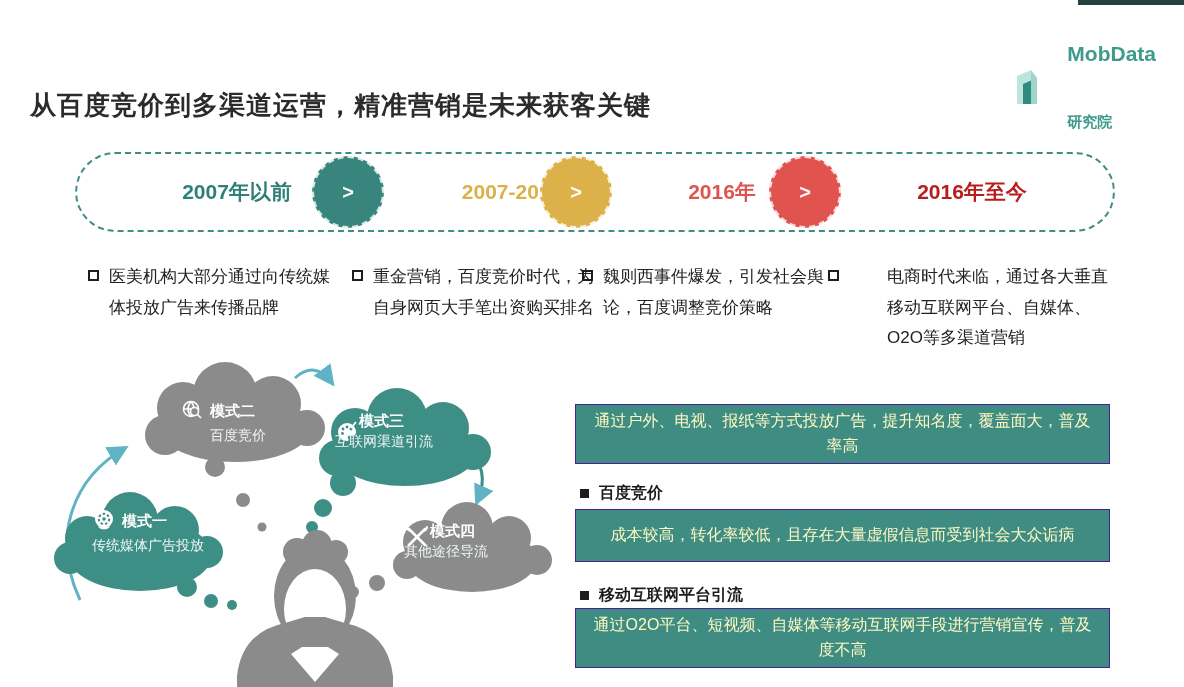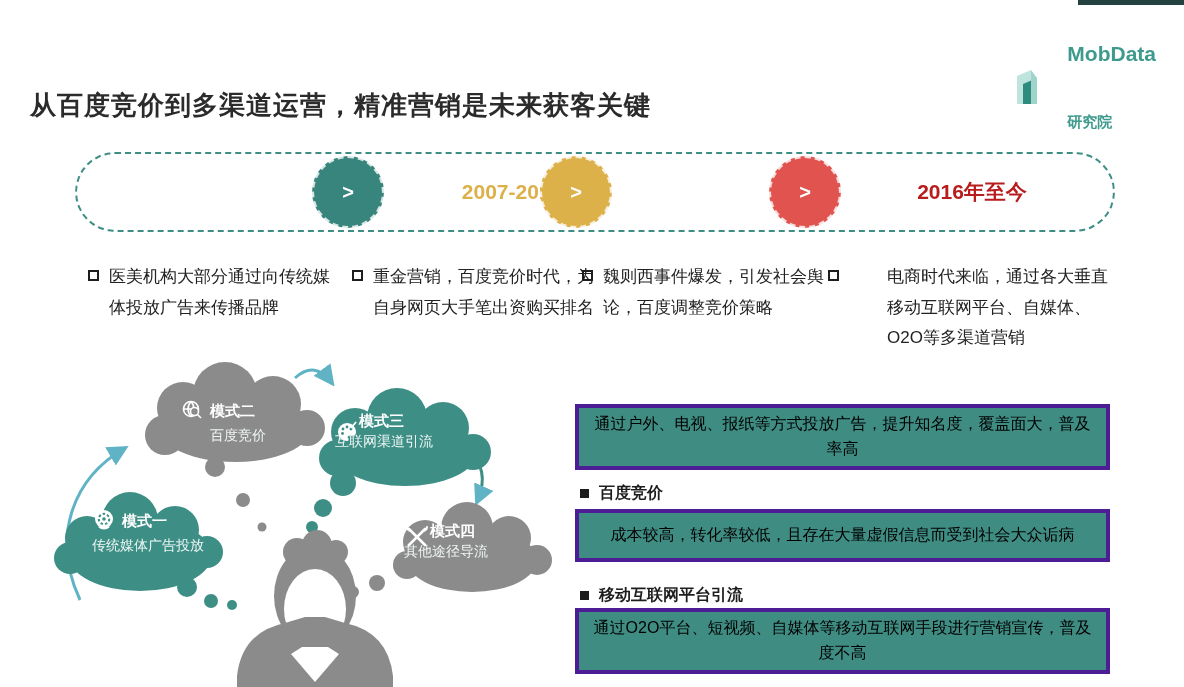--- a/index.html
+++ b/index.html
@@ -30,22 +30,22 @@
   .sq-hollow { flex:0 0 auto; width:11px; height:11px; border:2px solid #1d1d1d; margin-top:8px; }
 
   
   .cloud-label { position:absolute; color:#fff; }
   .cloud-label .row1 { display:flex; align-items:center; gap:6px; font-size:15px; font-weight:bold; }
   .cloud-label .row2 { font-size:14px; color:#eef6f4; margin-top:2px; }
 
   
   .sec-head { position:absolute; display:flex; align-items:center; gap:10px; font-size:16px; font-weight:bold; color:#1d1d1d; }
   .sq-solid { width:9px; height:9px; background:#1d1d1d; }
-  .sec-box { position:absolute; left:575px; width:535px; background:#3f8c83; border:4px solid #4c1d95;
-             color:#000000; font-size:16px; display:flex; align-items:center; justify-content:center;
+  .sec-box { position:absolute; left:575px; width:535px; background:#3f8c83; border:1px solid #4c1d95;
+             color:#fef9c3; font-size:16px; display:flex; align-items:center; justify-content:center;
              text-align:center; line-height:1.55; padding:4px 14px; }
 
   .diagram-svg { position:absolute; left:25px; top:360px; }
 </style>
 </head>
 <body>
 
 <div class="slide">
 
   <div class="corner-tab"></div>
@@ -60,27 +60,29 @@
         <polygon points="20,8 26,16 26,42 20,42" fill="#9fd4cb"></polygon>
       </svg>
     </span>
     <div class="logo-text">
       <div class="logo-name">MobData</div>
       <div class="logo-sub">研究院</div>
     </div>
   </div>
 
   <div class="timeline">
+    <div class="tl-label" style="left:45px; width:230px; color:#2e7f76;">2007年以前</div>
     <div class="tl-circle" style="left:235px; background:#37857c;">
       <span>&gt;</span>
     </div>
     <div class="tl-label" style="left:320px; width:230px; color:#ddb14a;">2007-2015</div>
     <div class="tl-circle" style="left:463px; background:#ddb14a;">
       <span>&gt;</span>
     </div>
+    <div class="tl-label" style="left:545px; width:200px; color:#e0534e;">2016年</div>
     <div class="tl-circle" style="left:692px; background:#e0534e;">
       <span>&gt;</span>
     </div>
     <div class="tl-label" style="left:775px; width:240px; color:#b91c1c;">2016年至今</div>
   </div>
 
   <div class="bullet" style="left:88px; top:262px; width:252px;">
     <span class="sq-hollow"></span>
     <span>医美机构大部分通过向传统媒体投放广告来传播品牌</span>
   </div>

